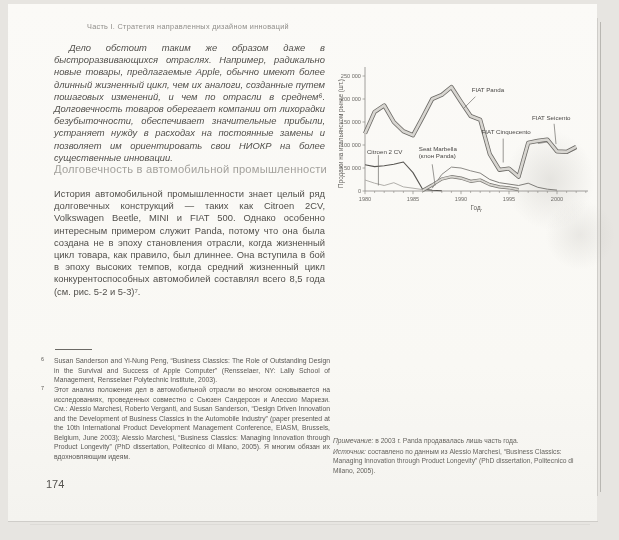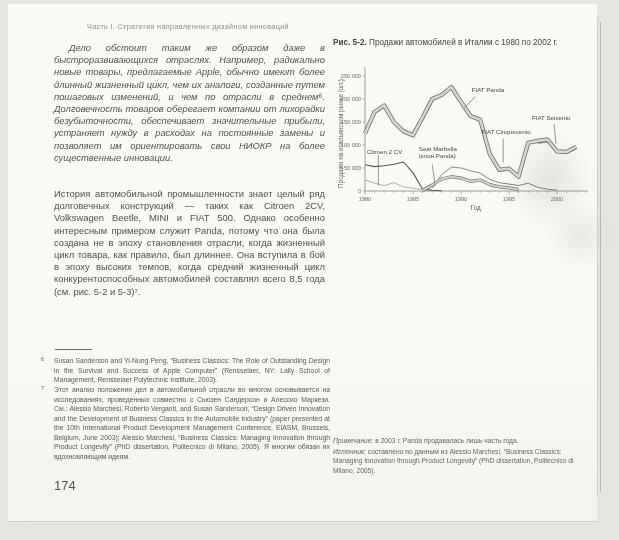--- a/index.html
+++ b/index.html
@@ -22,21 +22,21 @@
   .body-par { position:absolute; left:54px; width:271px; font-size:9.4px; line-height:12.2px;
               color:#514f4b; text-align:justify; }
   .indent { text-indent:15px;font-style:italic; }
   .section-heading { position:absolute; left:54px; top:163px; width:280px; font-size:11.2px;
                      font-weight:400; color:#a3a19c; letter-spacing:.2px; }
 
   .fn-rule { position:absolute; left:55px; top:349px; width:37px; height:1px; background:#6b6965; }
   .footnote { position:absolute; left:54px; width:276px; font-size:6.8px; line-height:9.5px;
               color:#5a5855; text-align:justify; }
   .fn-marker { position:absolute; left:-13px; top:-1px; font-size:5.4px; color:#5a5855; }
-  .page-number { position:absolute; left:54px; top:478px; font-size:13px; color:#55534f;text-align:right; }
+  .page-number { position:absolute; left:46px; top:478px; font-size:11px; color:#55534f;text-align:right; }
 
   .fig-title { position:absolute; left:333px; top:38px; width:274px; font-size:8.2px;
                color:#45433f; line-height:10.5px; }
   .fig-label { font-weight:bold; }
 
   #chart { position:absolute; left:336px; top:56px; }
   .tick { font:5.6px "Liberation Sans",sans-serif; fill:#6e6c68; }
   .ann  { font:6.2px "Liberation Sans",sans-serif; fill:#4a4846; }
   .axis-label { font:6.3px "Liberation Sans",sans-serif; fill:#5f5d59; }
 
@@ -52,37 +52,34 @@
 </style>
 </head>
 <body>
 
 <div class="photo">
   <div class="page"></div>
 
   <div class="running-header">Часть I. Стратегия направленных дизайном инноваций</div>
 
   <p class="body-par indent" style="top:42px">Дело обстоит таким же образом даже в быстроразвивающихся отраслях. Например, радикально новые товары, предлагаемые Apple, обычно имеют более длинный жизненный цикл, чем их аналоги, созданные путем пошаговых изменений, и чем по отрасли в среднем⁶. Долговечность товаров оберегает компании от лихорадки безубыточности, обеспечивает значительные прибыли, устраняет нужду в расходах на постоянные замены и позволяет им ориентировать свои НИОКР на более существенные инновации.</p>
+  <h2 class="section-heading">Долговечность в автомобильной промышленности</h2>
   <p class="body-par" style="top:188px">История автомобильной промышленности знает целый ряд долговечных конструкций — таких как Citroen 2CV, Volkswagen Beetle, MINI и FIAT 500. Однако особенно интересным примером служит Panda, потому что она была создана не в эпоху становления отрасли, когда жизненный цикл товара, как правило, был длиннее. Она вступила в бой в эпоху высоких темпов, когда средний жизненный цикл конкурентоспособных автомобилей составлял всего 8,5 года (см. рис. 5-2 и 5-3)⁷.</p>
 
   <div class="fn-rule"></div>
   <div class="footnote" style="top:356px">
     <span class="fn-marker">6</span>
     <span>Susan Sanderson and Yi-Nung Peng, “Business Classics: The Role of Outstanding Design in the Survival and Success of Apple Computer” (Rensselaer, NY: Lally School of Management, Rensselaer Polytechnic Institute, 2003).</span>
   </div>
   <div class="footnote" style="top:385px">
     <span class="fn-marker">7</span>
     <span>Этот анализ положения дел в автомобильной отрасли во многом основывается на исследованиях, проведенных совместно с Сьюзен Сандерсон и Алессио Маркези. См.: Alessio Marchesi, Roberto Verganti, and Susan Sanderson, “Design Driven Innovation and the Development of Business Classics in the Automobile Industry” (paper presented at the 10th International Product Development Management Conference, EIASM, Brussels, Belgium, June 2003); Alessio Marchesi, “Business Classics: Managing Innovation through Product Longevity” (PhD dissertation, Politecnico di Milano, 2005). Я многим обязан их вдохновляющим идеям.</span>
   </div>
   <div class="page-number">174</div>
 
-  <div class="fig-title">
-    <span class="fig-label">Рис. 5-2.</span>
-    <span>Продажи автомобилей в Италии с 1980 по 2002 г.</span>
-  </div>
 
   <div class="showthrough"></div>
   <div class="showthrough2"></div>
 
   <svg id="chart" width="276" height="180">
       <line x1="29" y1="135" x2="252" y2="135" stroke="#8b8985" stroke-width="0.8"></line>
       <line x1="29" y1="11" x2="29" y2="135" stroke="#8b8985" stroke-width="0.8"></line>
       <line x1="26.5" y1="135" x2="29" y2="135" stroke="#8b8985" stroke-width="0.7"></line>
       <text x="25" y="137" text-anchor="end" class="tick">0</text>
       <line x1="26.5" y1="112" x2="29" y2="112" stroke="#8b8985" stroke-width="0.7"></line>

